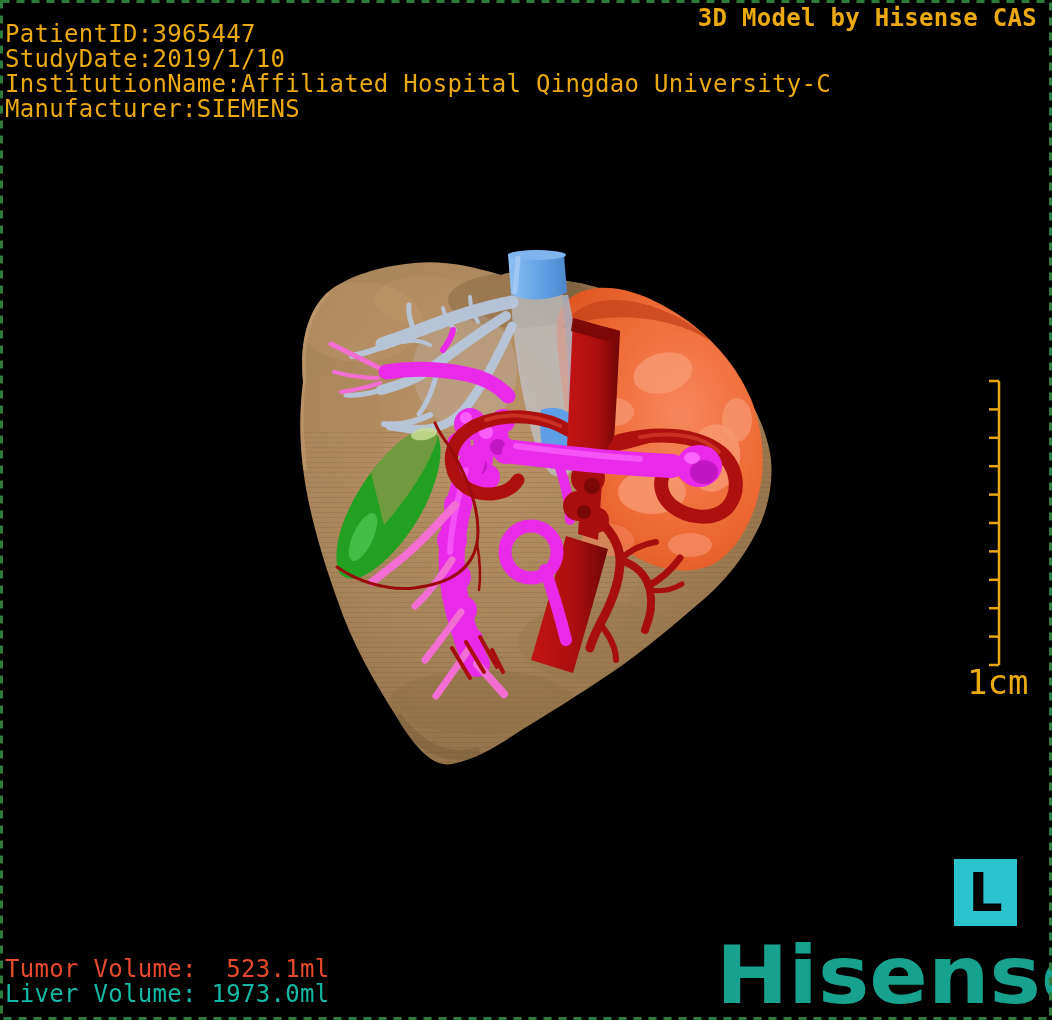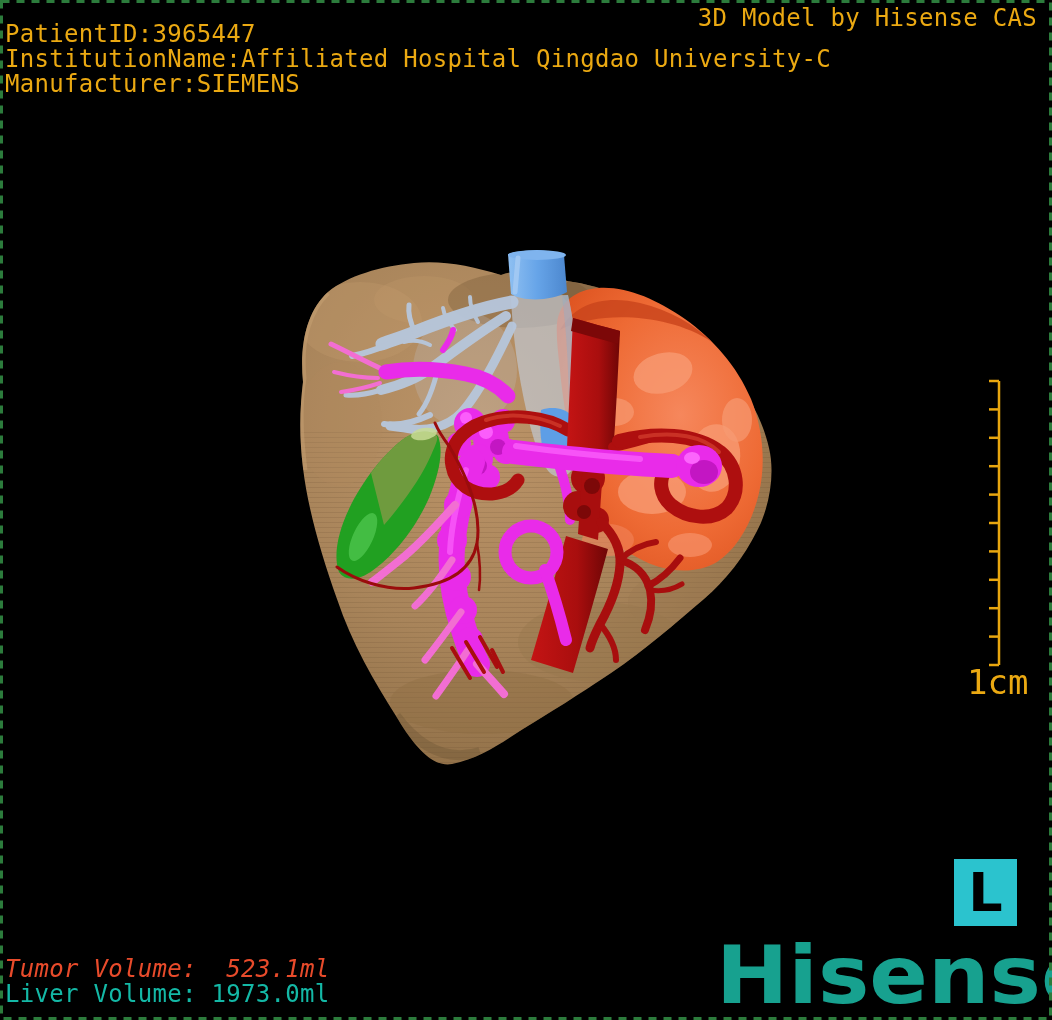--- a/index.html
+++ b/index.html
@@ -2,23 +2,23 @@
 <html><head>
 <meta charset="utf-8">
 <style>
   html,body{margin:0;padding:0;}
   body{
     width:1052px;height:1020px;background:#000;overflow:hidden;position:relative;
     font-family:"DejaVu Sans Mono","Liberation Mono",monospace;
   }
   .mono-line{white-space:pre;font-size:24px;line-height:25px;letter-spacing:0.3px;}
   #patient-info{position:absolute;left:5px;top:22px;color:#EBA912;}
-  #model-title{position:absolute;right:15px;top:6px;color:#EBA912;text-align:right;}
+  #model-title{position:absolute;right:15px;top:6px;color:#EBA912;text-align:right;font-weight:bold;}
   #volumes{position:absolute;left:5px;bottom:13px;}
-  #tumor-line{color:#E84B2B;font-style:italic;}
+  #tumor-line{color:#E84B2B;}
   #liver-line{color:#14b8a6;}
   #model-view{position:absolute;left:0;top:0;}
   #scale-ruler{position:absolute;left:0;top:0;pointer-events:none;}
   #scale-label{position:absolute;left:967px;top:662px;color:#EBA912;font-size:34px;white-space:pre;}
   #lmarker{
     position:absolute;left:954px;top:859px;width:63px;height:67px;background:#2BC3CE;
     color:#000;display:flex;align-items:center;justify-content:center;
     font-family:"DejaVu Sans","Liberation Sans",sans-serif;font-weight:bold;font-size:54px;
   }
   #logo{
@@ -217,20 +217,21 @@
       <path d="M452,648 L470,678"></path>
         <path d="M466,642 L484,672"></path>
       <path d="M480,637 L497,667"></path>
         <path d="M492,650 L503,672"></path>
     </g>
   </g>
 </svg>
 
 <div id="patient-info">
   <div class="mono-line">PatientID:3965447</div>
+  <div class="mono-line">StudyDate:2019/1/10</div>
   <div class="mono-line">InstitutionName:Affiliated Hospital Qingdao University-C</div>
   <div class="mono-line">Manufacturer:SIEMENS</div>
 </div>
 
 <div id="model-title" class="mono-line">3D Model by Hisense CAS</div>
 
 <svg id="scale-ruler" width="1052" height="1020" viewBox="0 0 1052 1020">
   <g stroke="#E8A60F" stroke-width="2.5" fill="none">
     <path d="M999,381 L999,665"></path>
     <path d="M989,381 H999"></path>

